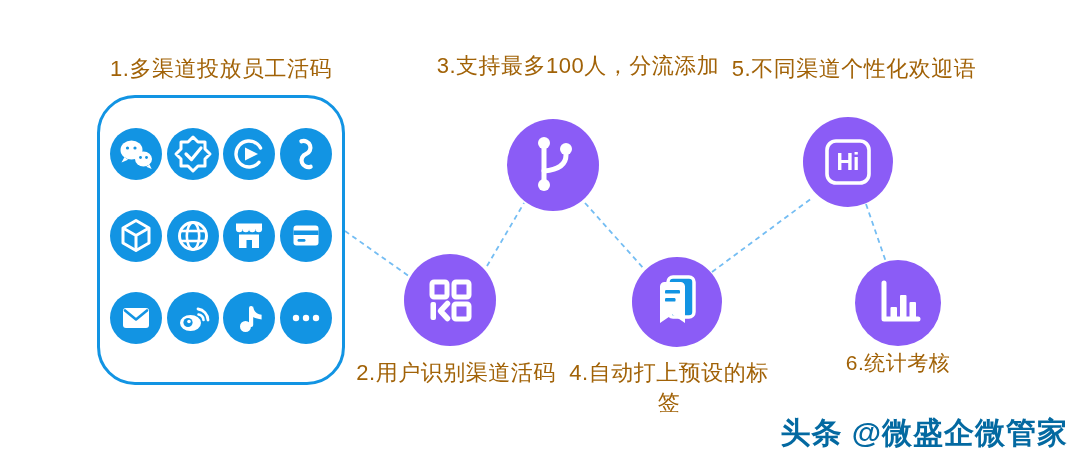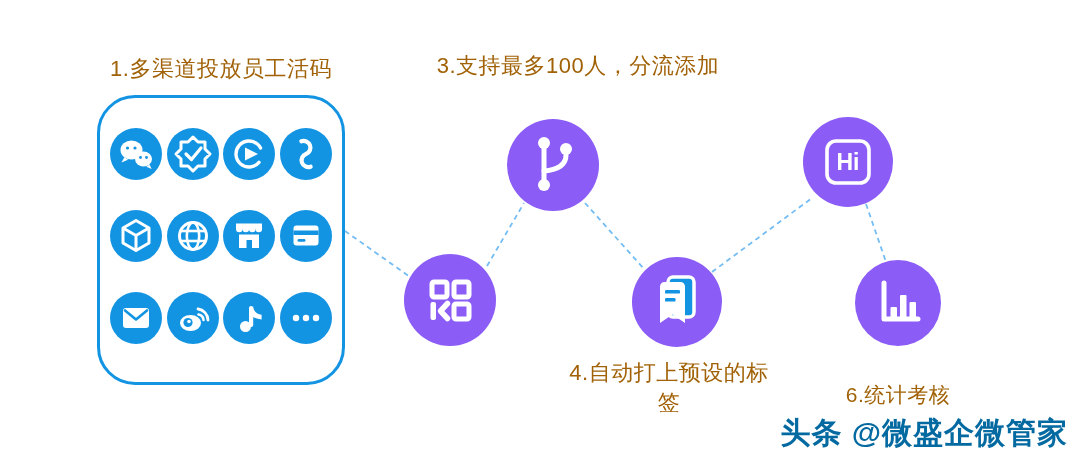--- a/index.html
+++ b/index.html
@@ -7,21 +7,21 @@
   .canvas { position:relative; width:1080px; height:455px; background:#ffffff; overflow:hidden; }
 
   .connectors { position:absolute; left:0; top:0; width:1080px; height:455px; pointer-events:none; }
 
   .step-label { position:absolute; color:#a16207; font-size:22px; letter-spacing:0.5px; }
   .l1 { left:97px;  top:54px;  width:248px; text-align:center; }
   .l3 { left:422px; top:50px;  width:312px; text-align:center; line-height:31px; }
   .l5 { left:730px; top:54px;  width:248px; text-align:center; }
   .l2 { left:348px; top:358px; width:216px; text-align:center; }
   .l4 { left:560px; top:358px; width:218px; text-align:center; }
-  .l6 { left:796px; top:349px; width:204px; text-align:center; line-height:28px; font-size:21px;margin-top:32px; }
+  .l6 { left:796px; top:349px; width:204px; text-align:center; line-height:28px; font-size:21px; }
 
   .channel-box {
     position:absolute; left:97px; top:95px; width:248px; height:290px;
     border:3px solid #1294e3; border-radius:38px;
     display:grid; grid-template-columns:repeat(4,52px);
     justify-content:space-between; align-content:start;
     padding:30px 10px; row-gap:30px;
   }
   .mini-circle {
     width:52px; height:52px; border-radius:50%;
@@ -163,38 +163,40 @@
   <div class="big-circle c-branch">
     <svg viewBox="0 0 92 92">
       <path d="M37 28 V62" stroke="#fff" stroke-width="5" stroke-linecap="round" fill="none"></path>
       <path d="M59 36 C59 47 49 51 37 52" fill="none" stroke="#fff" stroke-width="5" stroke-linecap="round"></path>
       <circle cx="37" cy="24" r="6" fill="#fff"></circle>
       <circle cx="37" cy="66" r="6" fill="#fff"></circle>
       <circle cx="59" cy="30" r="6" fill="#fff"></circle>
     </svg>
   </div>
 
+  <div class="step-label l5">5.不同渠道个性化欢迎语</div>
 
   <div class="big-circle c-hi">
     <svg viewBox="0 0 90 90">
       <rect x="24" y="24" width="42" height="42" rx="9" fill="none" stroke="#fff" stroke-width="3.6"></rect>
       <text x="45" y="53" text-anchor="middle" font-size="23" font-weight="bold" fill="#fff">Hi</text>
     </svg>
   </div>
 
   <div class="big-circle c-qr">
     <svg viewBox="0 0 92 92">
       <rect x="28" y="28" width="15" height="15" rx="2" fill="none" stroke="#fff" stroke-width="5"></rect>
       <rect x="50" y="28" width="15" height="15" rx="2" fill="none" stroke="#fff" stroke-width="5"></rect>
       <rect x="50" y="50" width="15" height="15" rx="2" fill="none" stroke="#fff" stroke-width="5"></rect>
       <rect x="26.5" y="48" width="5.5" height="18" rx="2" fill="#fff"></rect>
       <path d="M43.5 49.5 L36.5 57 L43.5 64.5" fill="none" stroke="#fff" stroke-width="5.5" stroke-linecap="round" stroke-linejoin="round"></path>
     </svg>
   </div>
 
+  <div class="step-label l2">2.用户识别渠道活码</div>
 
   <div class="big-circle c-tag">
     <svg viewBox="0 0 90 90">
       <rect x="36" y="20" width="26" height="40" rx="5" fill="#1294e3" stroke="#fff" stroke-width="3.5"></rect>
       <path d="M32.5 25 h16 a4.5 4.5 0 0 1 4.5 4.5 v36.5 l-12.5 -8.5 -12.5 8.5 v-36.5 a4.5 4.5 0 0 1 4.5 -4.5 z" fill="#fff"></path>
       <rect x="33" y="33" width="15" height="3.6" rx="1.2" fill="#1294e3"></rect>
       <rect x="33" y="41" width="10.5" height="3.6" rx="1.2" fill="#1294e3"></rect>
     </svg>
   </div>
 

